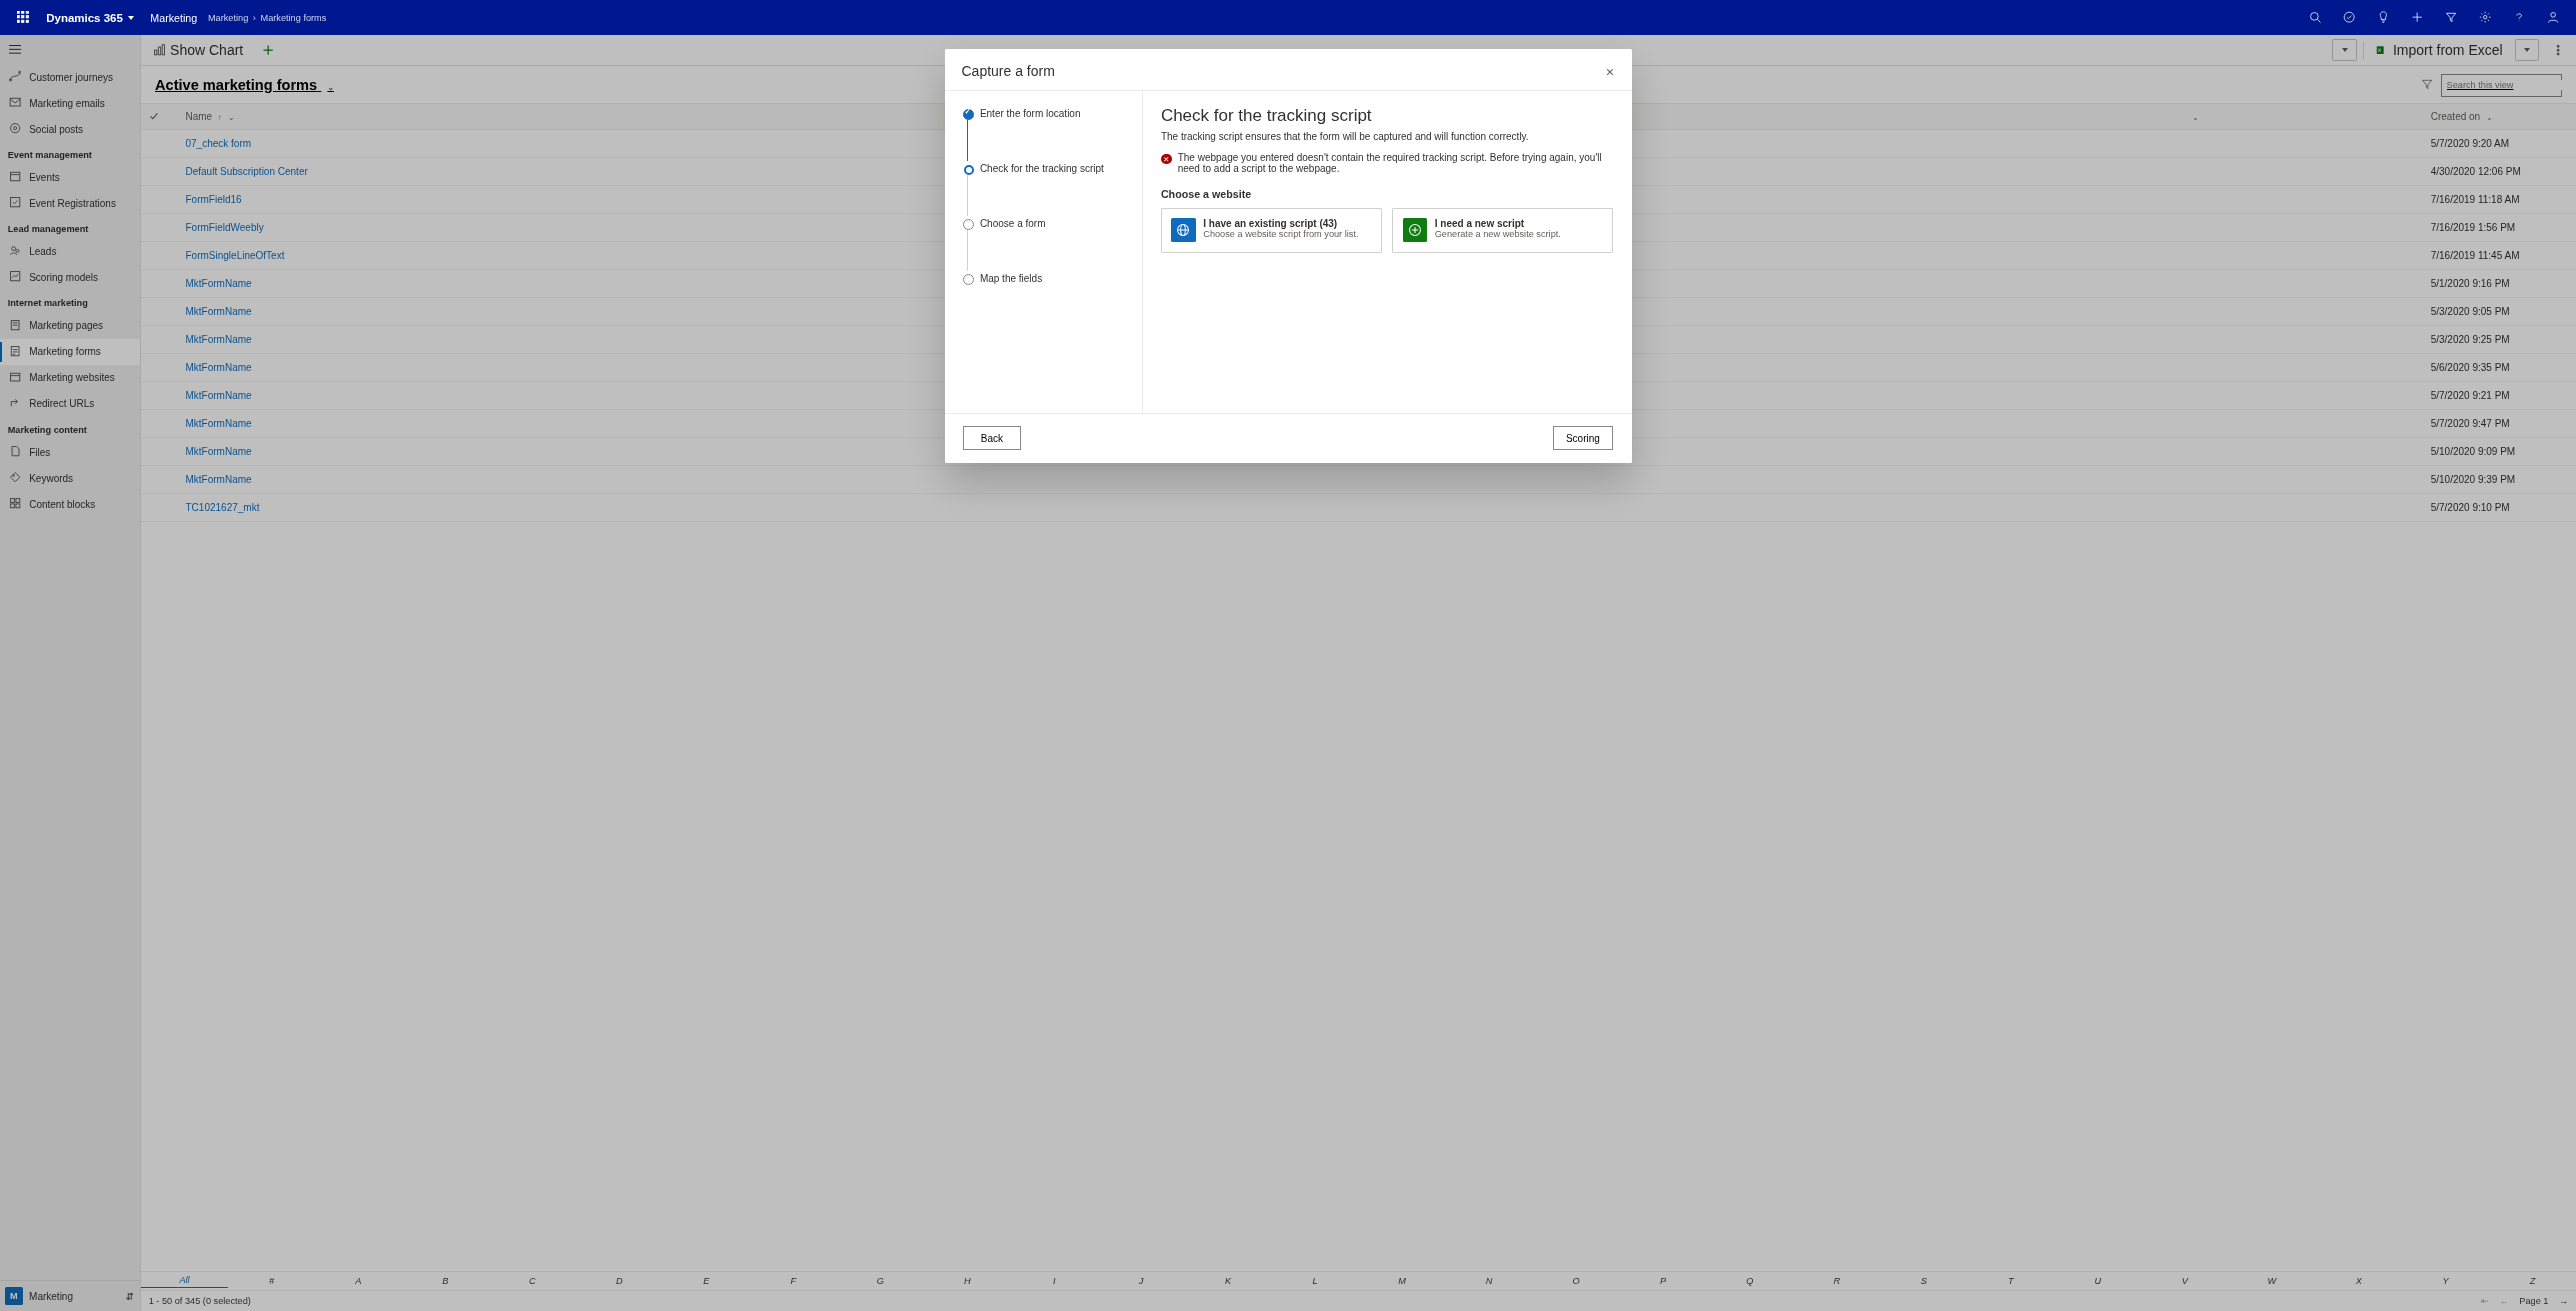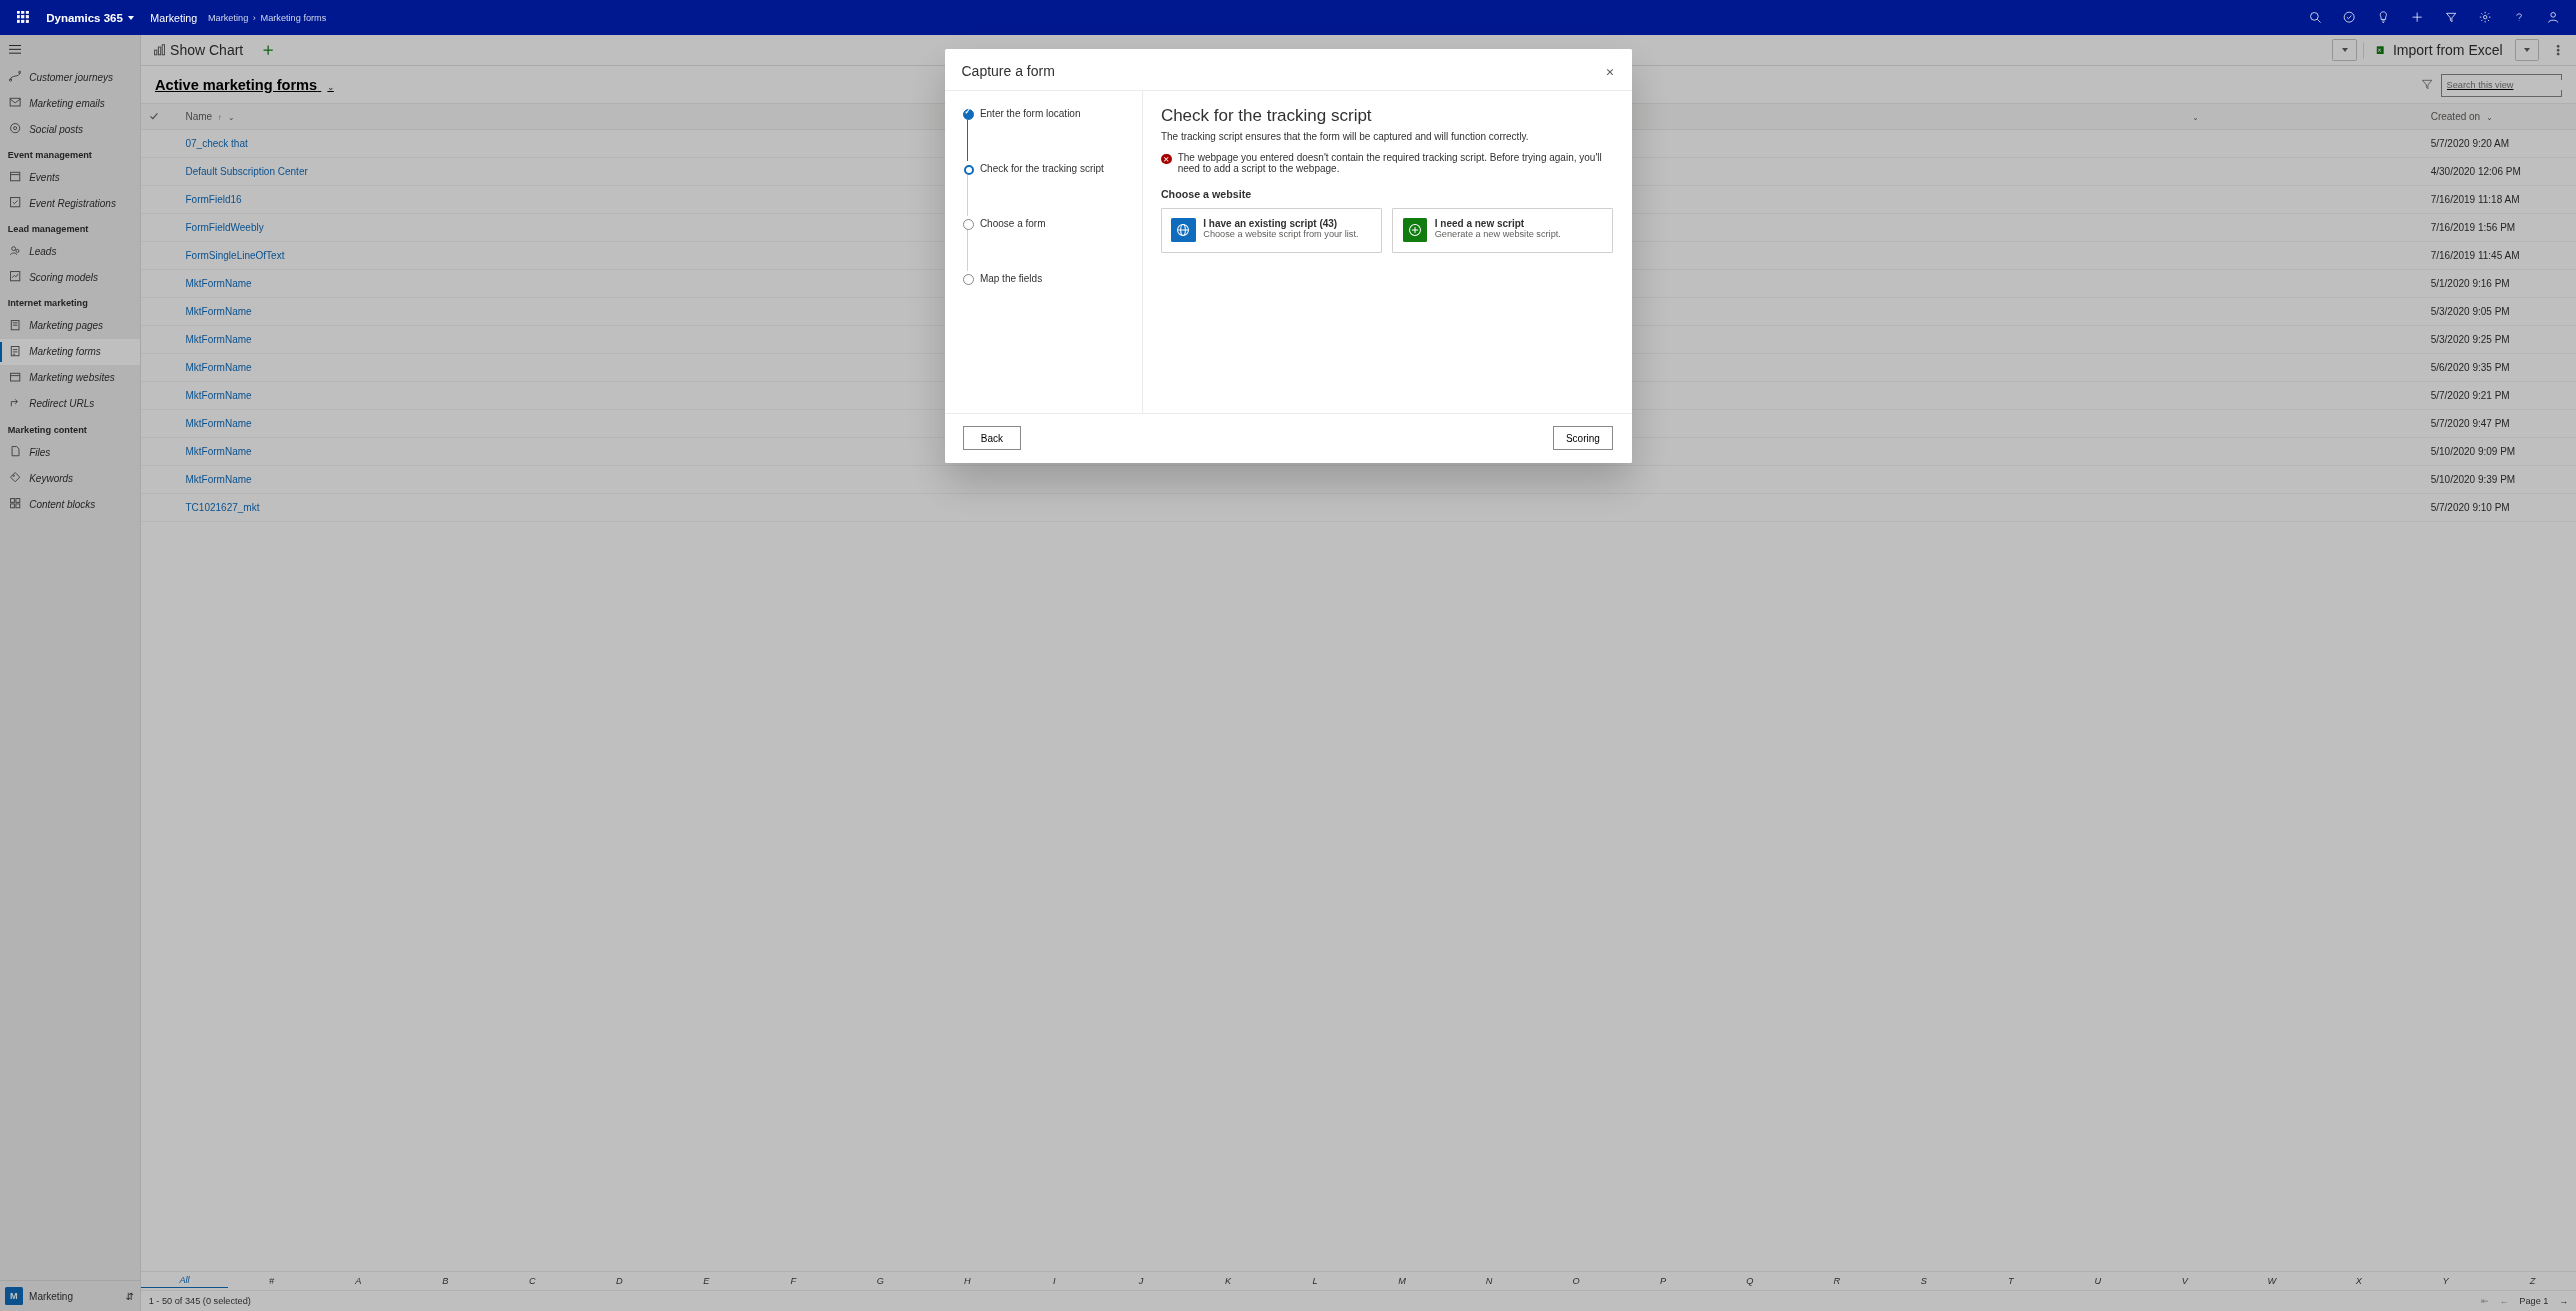--- a/index.html
+++ b/index.html
@@ -17,21 +17,21 @@
 .topnav .icons > div { width: 34px; height:35px; display:flex; align-items:center; justify-content:center; cursor:pointer; }
 .topnav svg { fill: #fff; stroke:#fff; }
 
 
 .body { display:flex; height: calc(100% - 35px); }
 
 
 .leftnav { width: 141px; background:#efefef; border-right:0.8px solid #e1e1e1; display:flex; flex-direction:column; font-size:10px; color:#323130; overflow:hidden; }
 .leftnav .hamburger { height:29px; display:flex; align-items:center; padding-left:9.2px; border-bottom: none; }
 .leftnav .section-label { font-size:9.2px; font-weight:600; color:#323130; padding:7.7px 7.7px 4.6px 7.7px; }
-.leftnav .navitem { display:flex; align-items:center; gap:7.7px; height:26px; padding-left:9.2px; cursor:pointer; position:relative;font-style:italic; }
+.leftnav .navitem { display:flex; align-items:center; gap:7.7px; height:26px; padding-left:9.2px; cursor:pointer; position:relative; }
 .leftnav .navitem.selected { background:#fff; }
 .leftnav .navitem.selected::before { content:""; position:absolute; left:0; top:3.1px; bottom:3.1px; width:2.3px; background:#0072C6; }
 .leftnav .navitem svg { width:12.3px; height:12.3px; flex:0 0 12.3px; fill:none; stroke:#605e5c; stroke-width:1.3; }
 .leftnav .foot { margin-top:auto; border-top:0.8px solid #ddd; display:flex; align-items:center; height:31px; padding:0 6.1px 0 4.6px; gap:6.1px; }
 .leftnav .foot .sq { width:18.4px; height:18.4px; background:#0F6CBD; color:#fff; display:flex; align-items:center; justify-content:center; font-size:9.2px; font-weight:600; border-radius:1.5px; }
 .leftnav .foot .chev { margin-left:auto; }
 
 
 .main { flex:1; display:flex; flex-direction:column; min-width:0; }
 .cmdbar { height:31px; border-bottom:0.8px solid #e1e1e1; display:flex; align-items:center; padding:0 6.1px; gap:6.1px; font-size:14px; color:#323130; }
@@ -374,21 +374,21 @@
                 </svg></th>
             <th class="namecol"><span>Name</span> <span class="sortarrow">↑</span><span class="th-chev">⌄</span></th>
             <th style="width:261px"></th>
             <th><span class="th-chev">⌄</span></th>
             <th style="width:153px"><span>Created on</span><span class="th-chev">⌄</span></th>
           </tr>
         </thead>
         <tbody id="grid-body">
             <tr>
               <td class="chkcell"></td>
-              <td class="namecell"><a>07_check that</a></td>
+              <td class="namecell"><a>07_check form</a></td>
               <td></td>
               <td></td>
               <td>5/7/2020 9:20 AM</td>
             </tr>
             <tr>
               <td class="chkcell"></td>
               <td class="namecell"><a>Default Subscription Center</a></td>
               <td></td>
               <td></td>
               <td>4/30/2020 12:06 PM</td>

